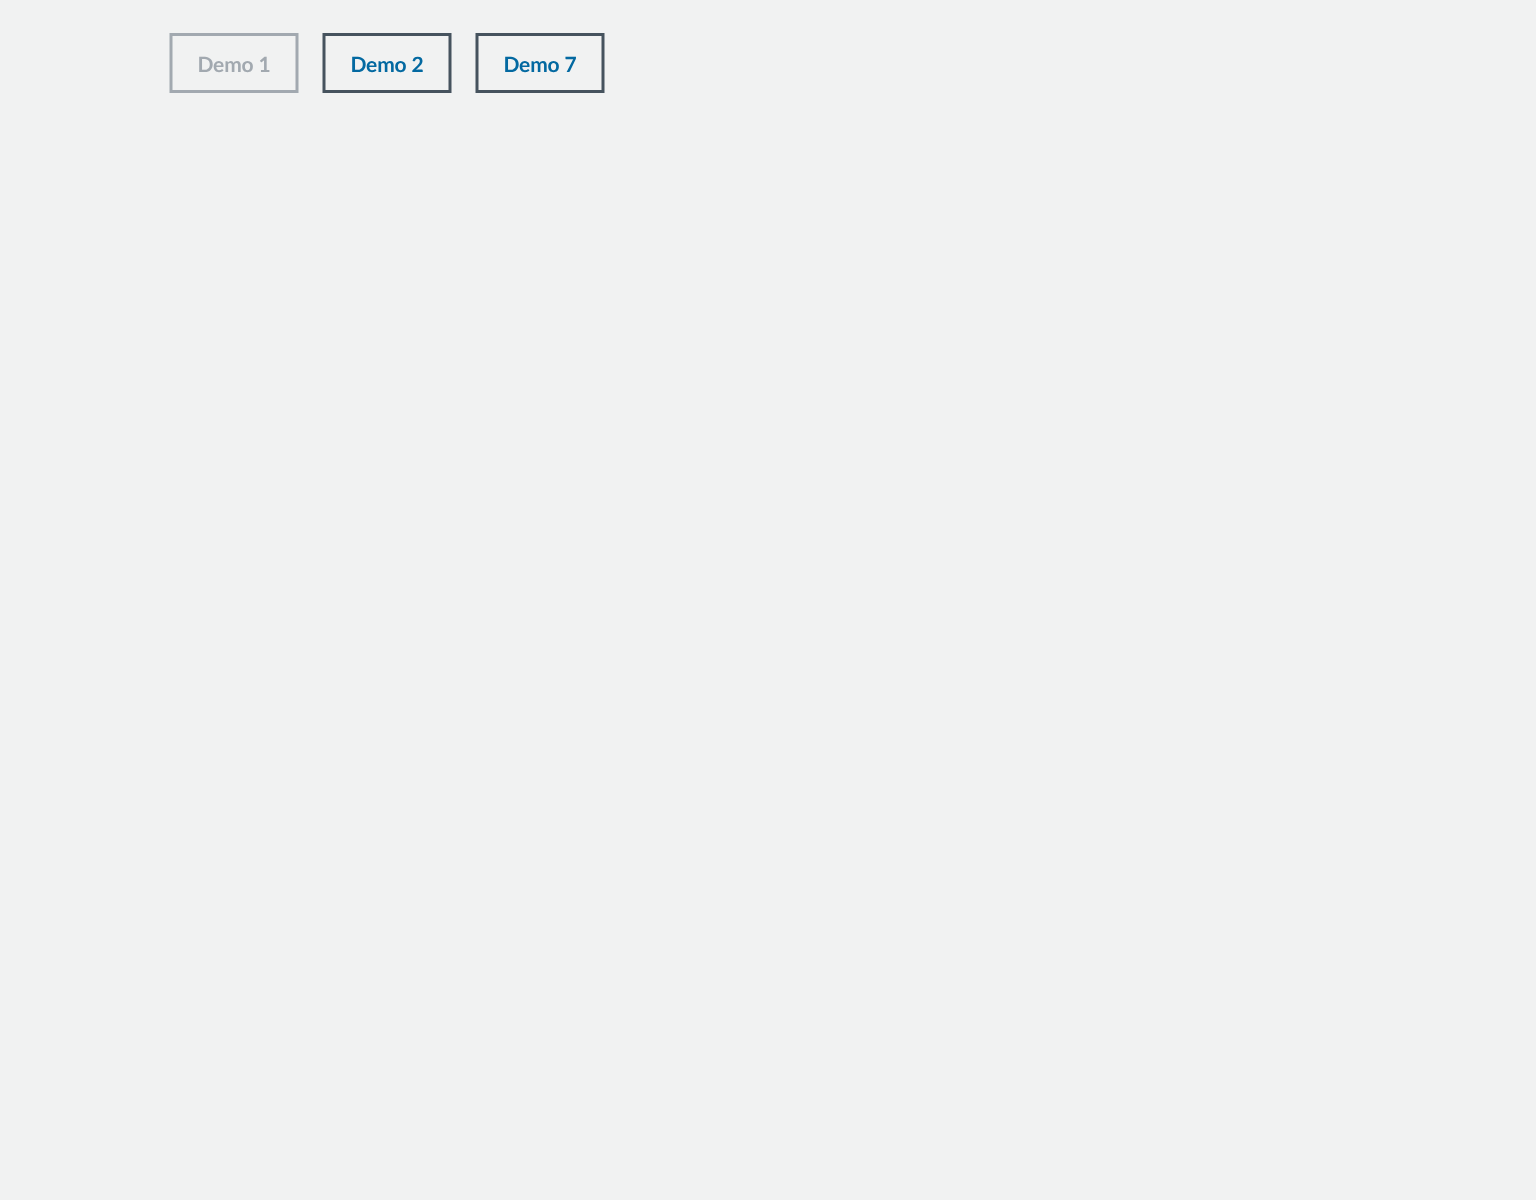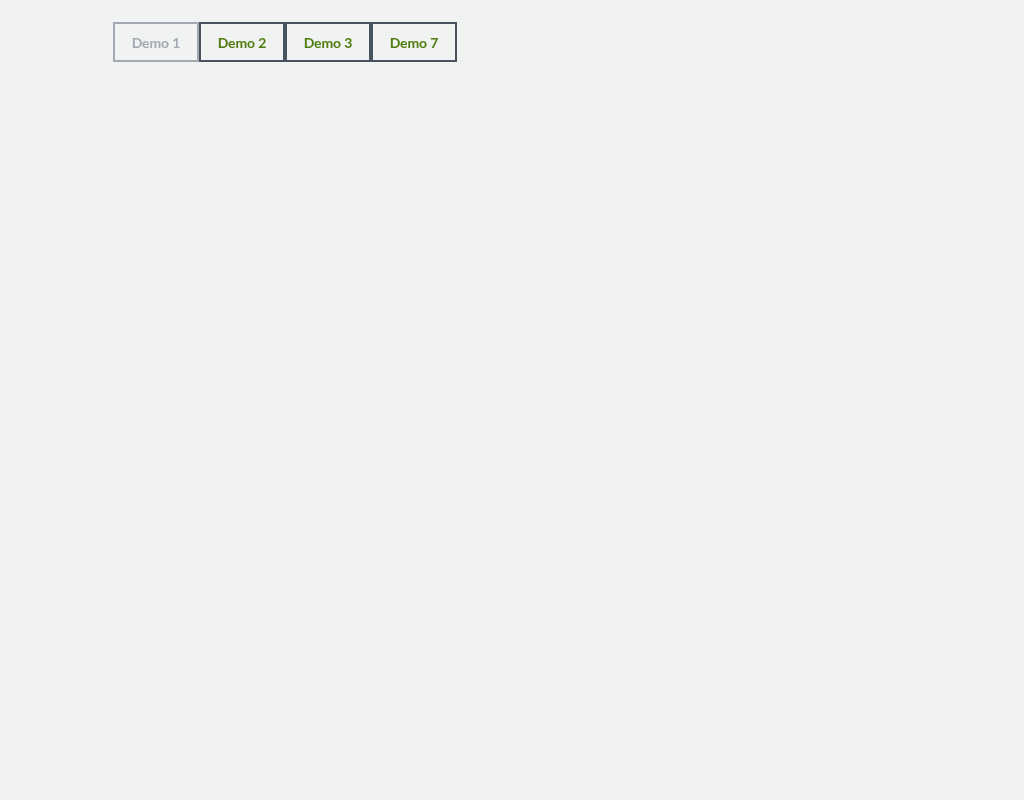--- a/index.html
+++ b/index.html
@@ -7,26 +7,27 @@
       background: #f1f2f2;
       font-family: "Lato", -apple-system, "Helvetica Neue", Arial, sans-serif;
       width: 1024px;
       height: 800px;
       overflow: hidden;
     }
     .tab-bar {
       padding-top: 22px;
       padding-left: 113px;
       display: flex;
+      gap: 16px;
     }
     .tab {
       width: 86px;
       height: 40px;
       border: 2px solid #46535e;
-      color: #4d7c0f;
+      color: #0369a1;
       background: transparent;
       font-size: 14px;
       font-weight: 700;
       display: flex;
       align-items: center;
       justify-content: center;
       cursor: pointer;
       font-family: inherit;
       letter-spacing: -0.1px;
     }
@@ -35,15 +36,14 @@
       color: #a2a9b0;
       cursor: default;
     }
   </style>
 </head>
 <body>
 
 <nav class="tab-bar">
   <button class="tab active">Demo 1</button>
   <button class="tab">Demo 2</button>
-  <button class="tab">Demo 3</button>
   <button class="tab">Demo 7</button>
 </nav>
 
 </body></html>

